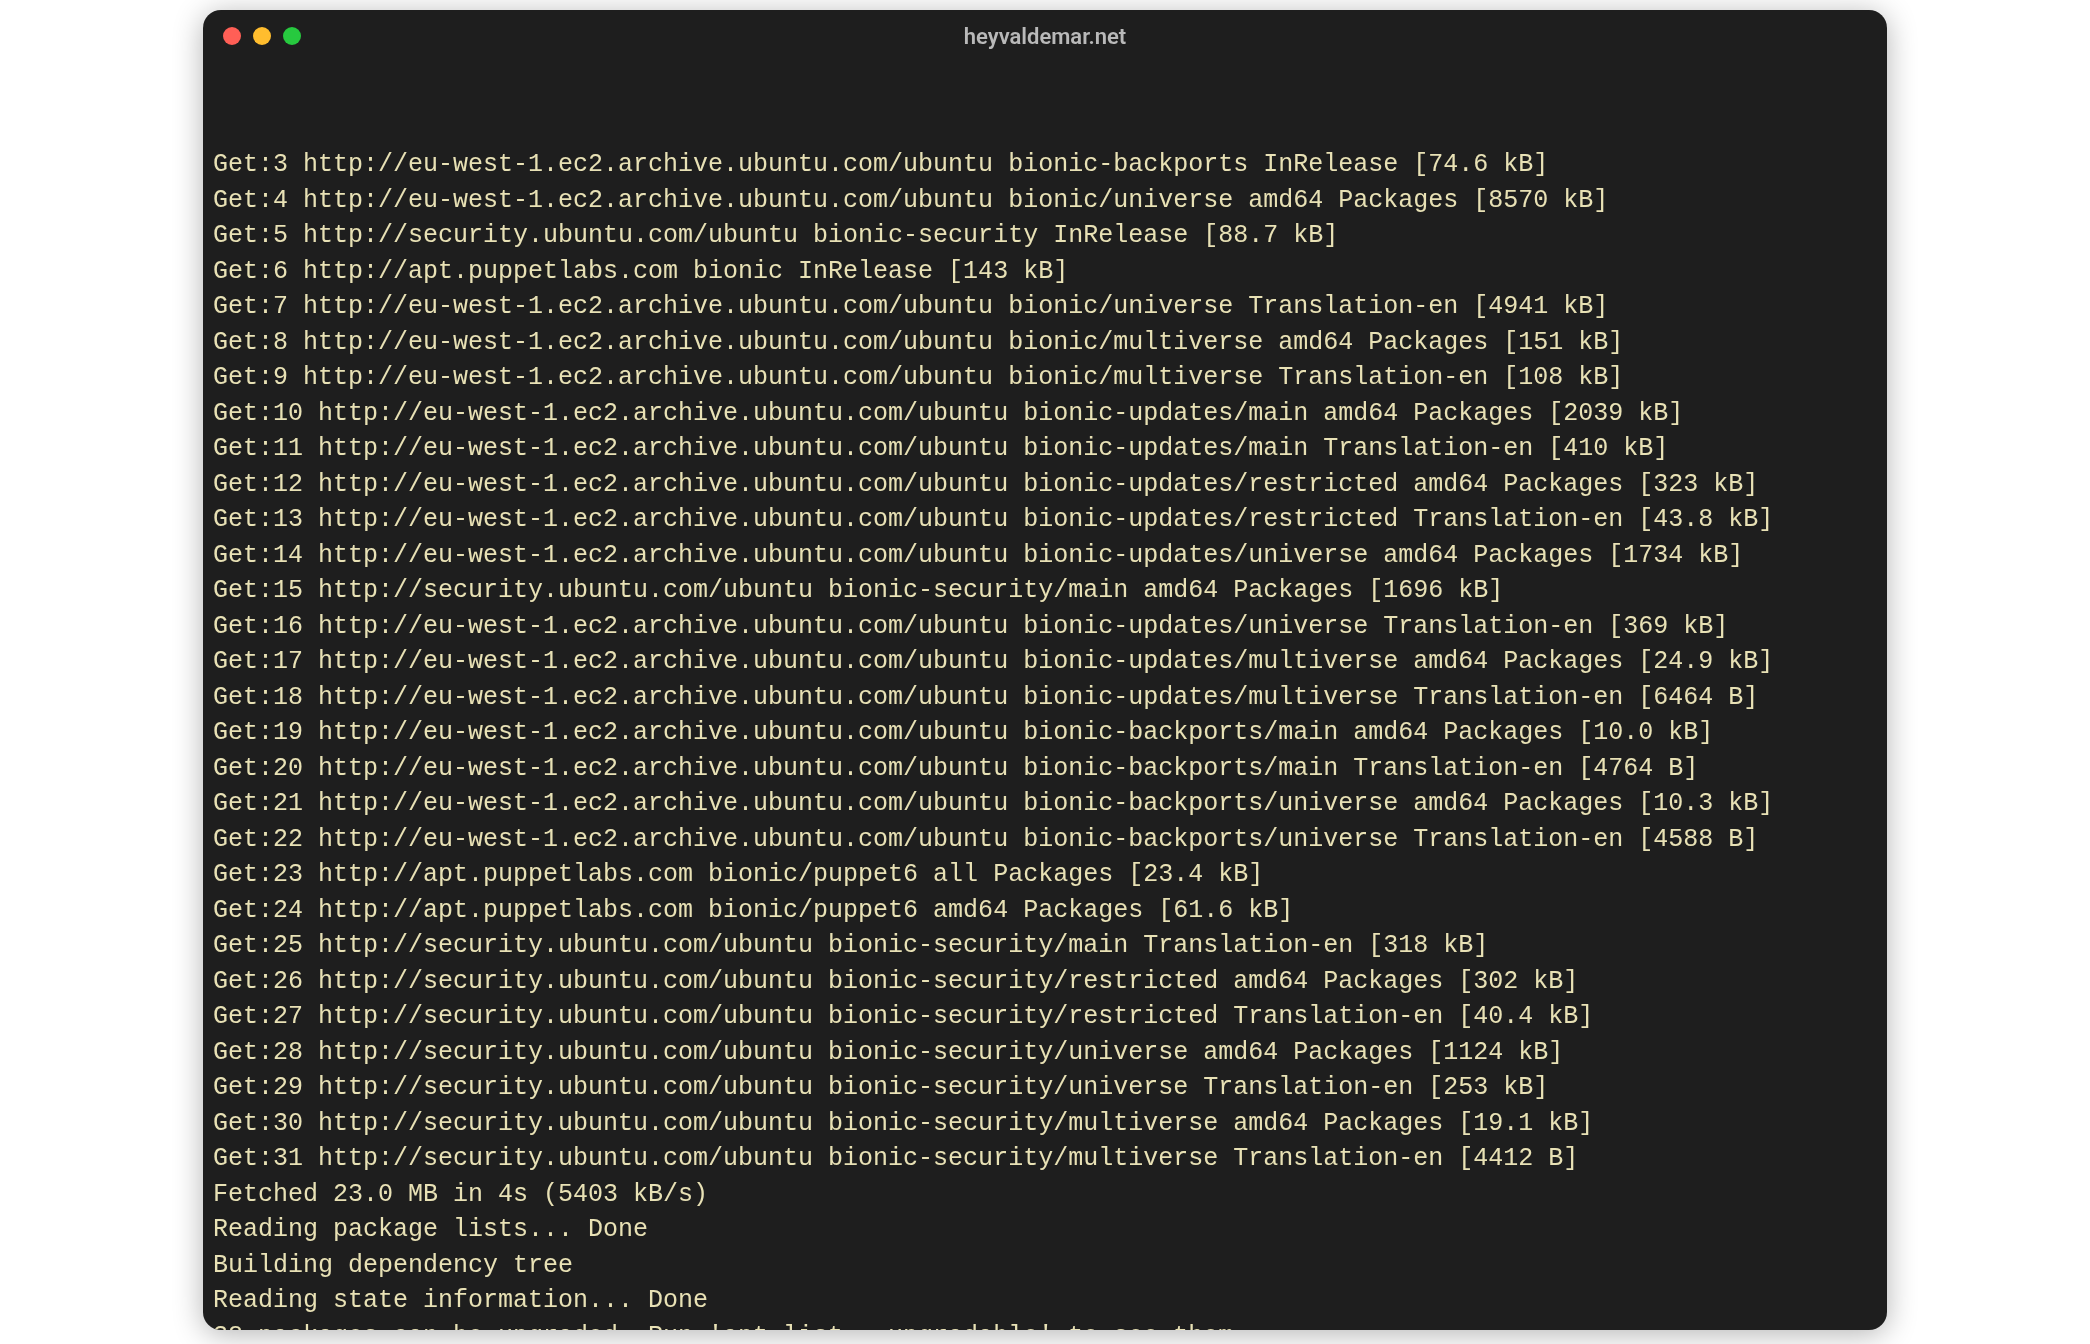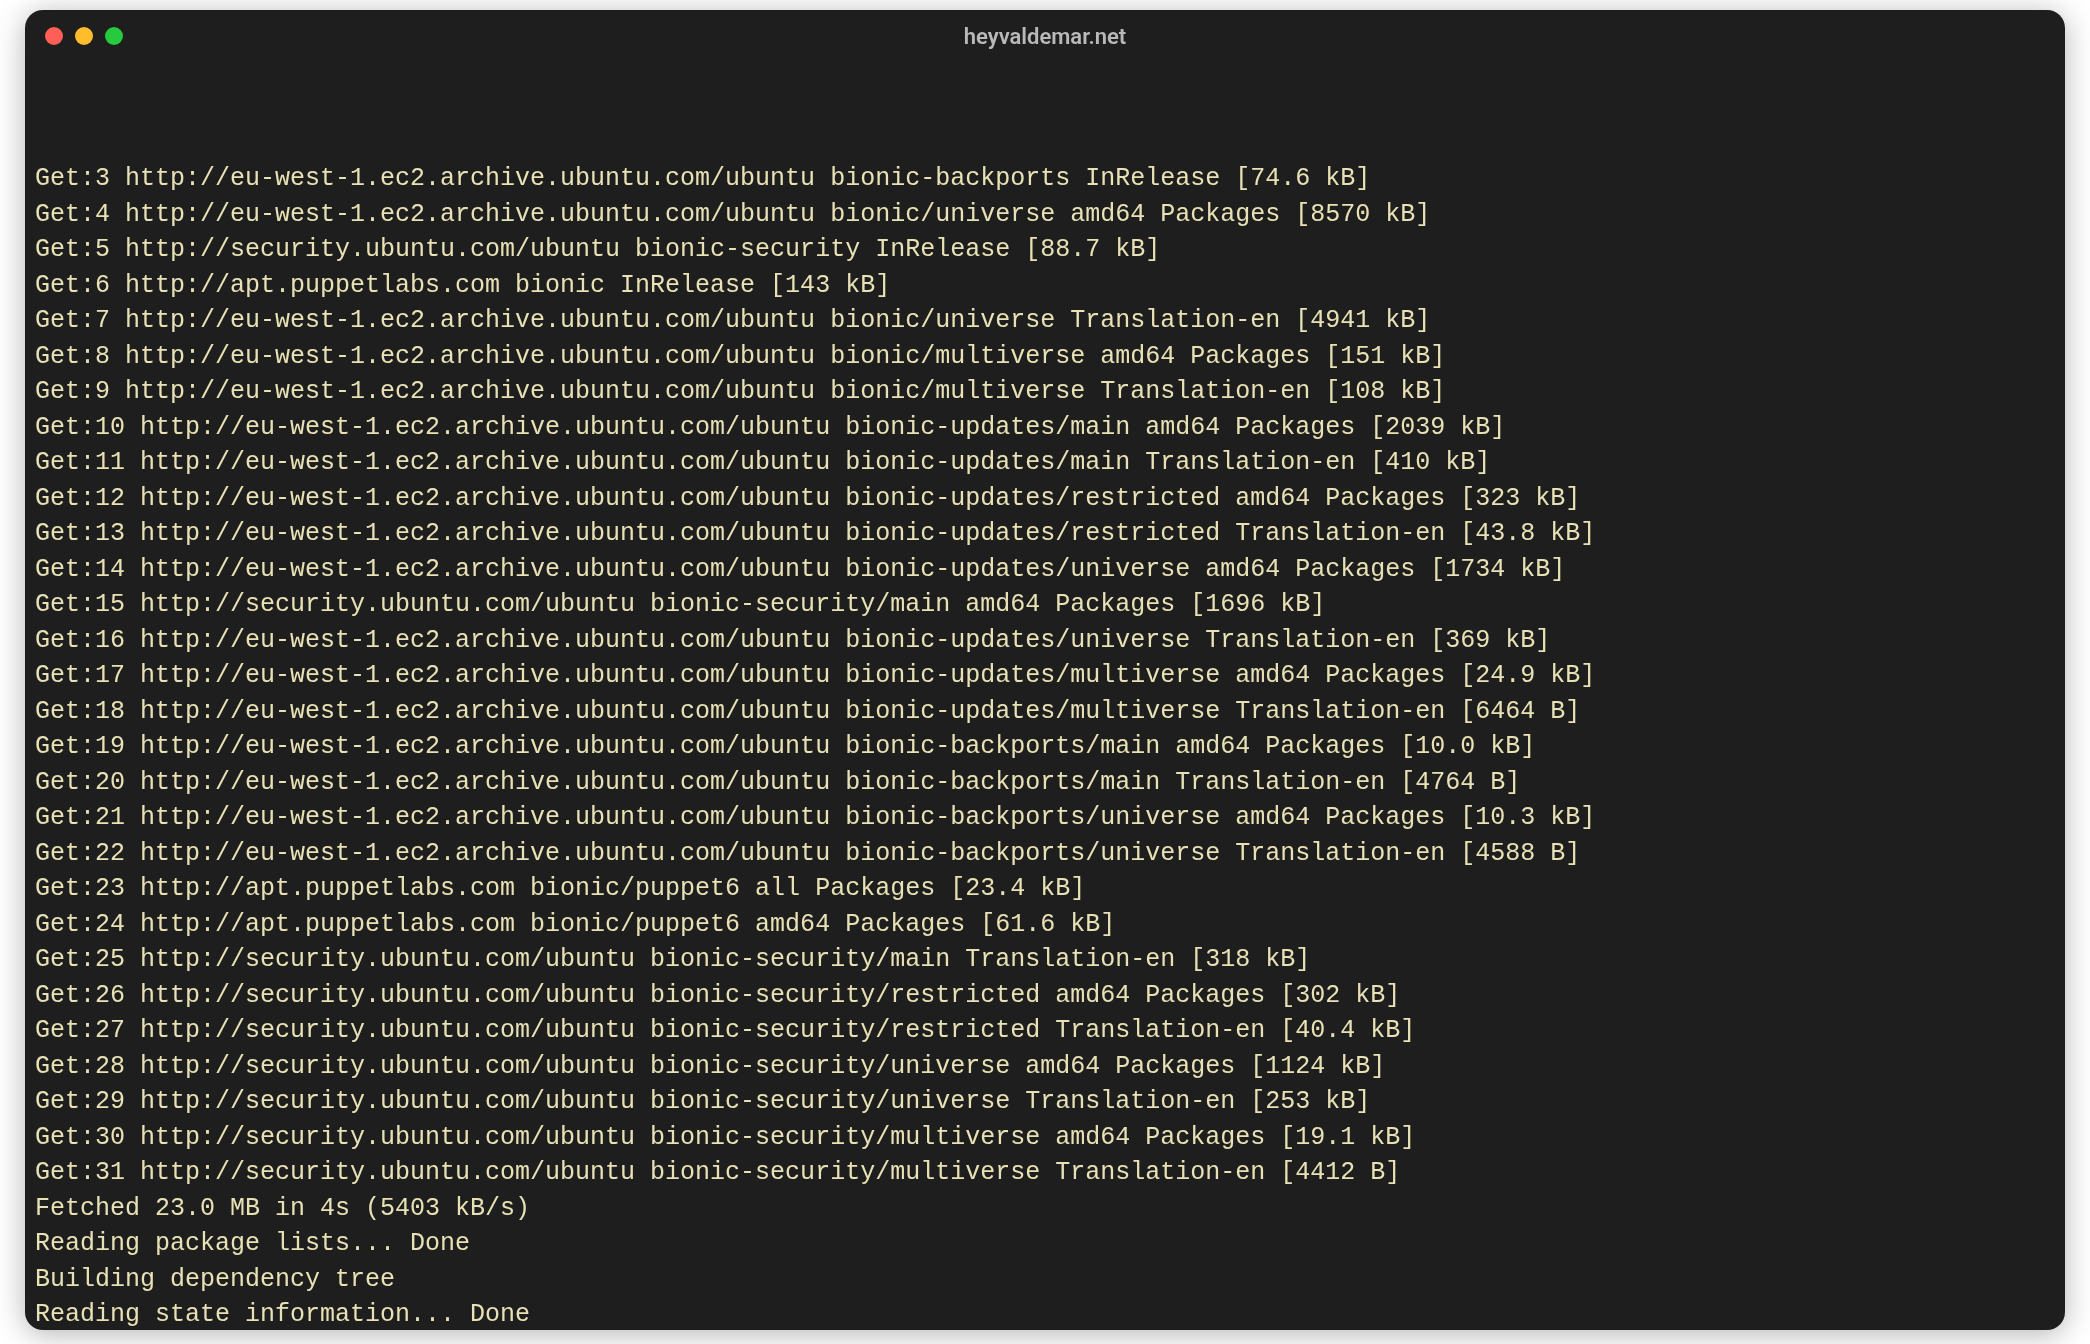--- a/index.html
+++ b/index.html
@@ -3,31 +3,30 @@
 <meta charset="utf-8">
 <style>
   html, body {
     margin: 0;
     padding: 0;
     background: #ffffff;
     width: 2090px;
     height: 1344px;
   }
   .terminal-window {
-    width: 2040px;
+    width: 1684px;
     height: 1320px;
     margin: 10px auto;
     background: #1e1e1e;
     border-radius: 18px;
     box-shadow: 0 4px 30px rgba(0,0,0,0.3);
     overflow: hidden;
     display: flex;
     flex-direction: column;
     font-family: "SF Mono", "Menlo", "Consolas", "Liberation Mono", monospace;
-    gap: 14px;
   }
   .title-bar {
     height: 52px;
     display: flex;
     align-items: center;
     position: relative;
     flex: 0 0 auto;
     padding: 0 20px;
   }
   .traffic-lights {

